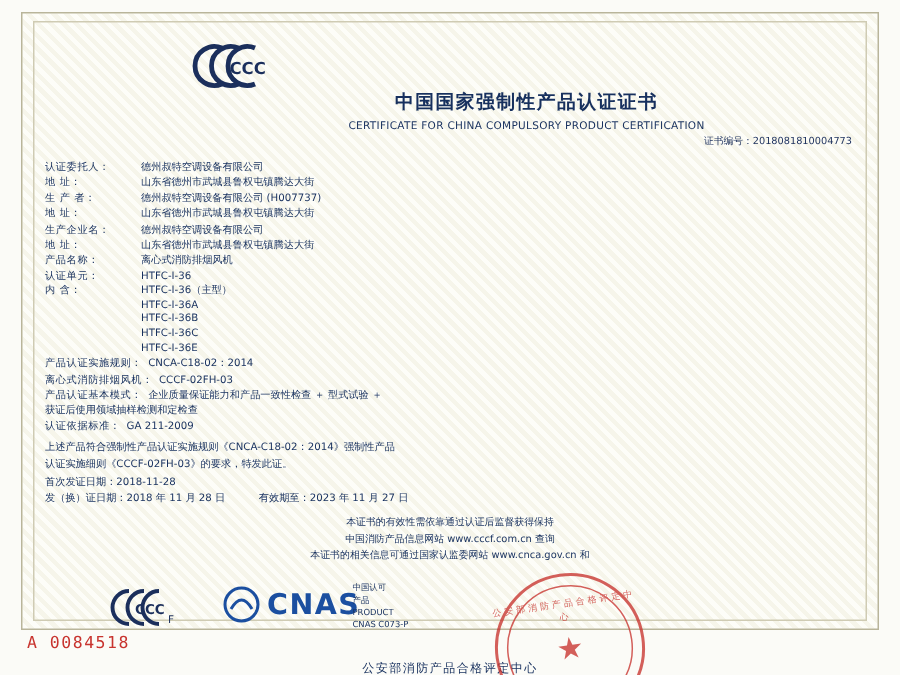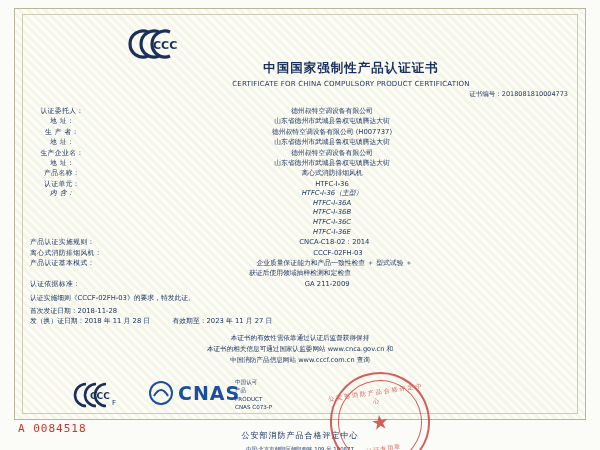--- a/index.html
+++ b/index.html
@@ -76,39 +76,38 @@
   
   .fields{
     margin-top:7px;
     font-size:6.8px;
     color:#17305e;
     line-height:10.4px;
   }
   .row{
     display:flex;
     align-items:baseline;
-    text-align:center;
   }
   .label{
     width:64px;
     flex:0 0 64px;
     letter-spacing:.4px;
     white-space:nowrap;
   }
   .label.wide{
     width:auto;flex:0 0 auto;
     margin-right:4px;
   }
   .value{
     flex:1;
     white-space:nowrap;
     overflow:hidden;
   }
   .indent{margin-left:64px;}
-  .row.tight{line-height:9.6px;font-style:italic;}
+  .row.tight{line-height:9.6px;}
   .block-note{
     margin-top:4px;
     font-size:6.8px;
     line-height:10.4px;
     color:#17305e;
   }
   .center{text-align:left;}
   .dates{
     margin-top:2px;
     font-size:6.8px;
@@ -306,38 +305,39 @@
       <div class="row">
         <span class="value">获证后使用领域抽样检测和定检查</span>
       </div>
       <div class="row">
         <span class="label wide">认证依据标准：</span>
         <span class="value">GA 211-2009</span>
       </div>
     </div>
 
     <div class="block-note">
+      <div>上述产品符合强制性产品认证实施规则《CNCA-C18-02：2014》强制性产品</div>
       <div>认证实施细则《CCCF-02FH-03》的要求，特发此证。</div>
     </div>
 
     <div class="dates">
       <div class="center">
         <span>首次发证日期：</span><span>2018-11-28</span>
       </div>
       <div>
         <span>发（换）证日期：</span><span>2018 年 11 月 28 日</span>
         <span style="display:inline-block;width:18px"></span>
         <span>有效期至：</span><span>2023 年 11 月 27 日</span>
       </div>
     </div>
 
     <div class="notice">
       <div>本证书的有效性需依靠通过认证后监督获得保持</div>
+      <div>中国消防产品信息网站 www.cccf.com.cn 查询</div>
       <div>本证书的相关信息可通过国家认监委网站 www.cnca.gov.cn 和</div>
-      <div>中国消防产品信息网站 www.cccf.com.cn 查询</div>
     </div>
 
     <div class="footer-logos">
       <div class="f-ccc">
         <svg width="58" height="34" viewBox="0 0 58 34">
           <g fill="none" stroke="#1b2f5c" stroke-width="2.6">
             <path d="M20 6 A11 11 0 1 0 20 28"></path>
             <path d="M30 6 A11 11 0 1 0 30 28"></path>
             <path d="M40 6 A11 11 0 1 0 40 28"></path>
           </g>

